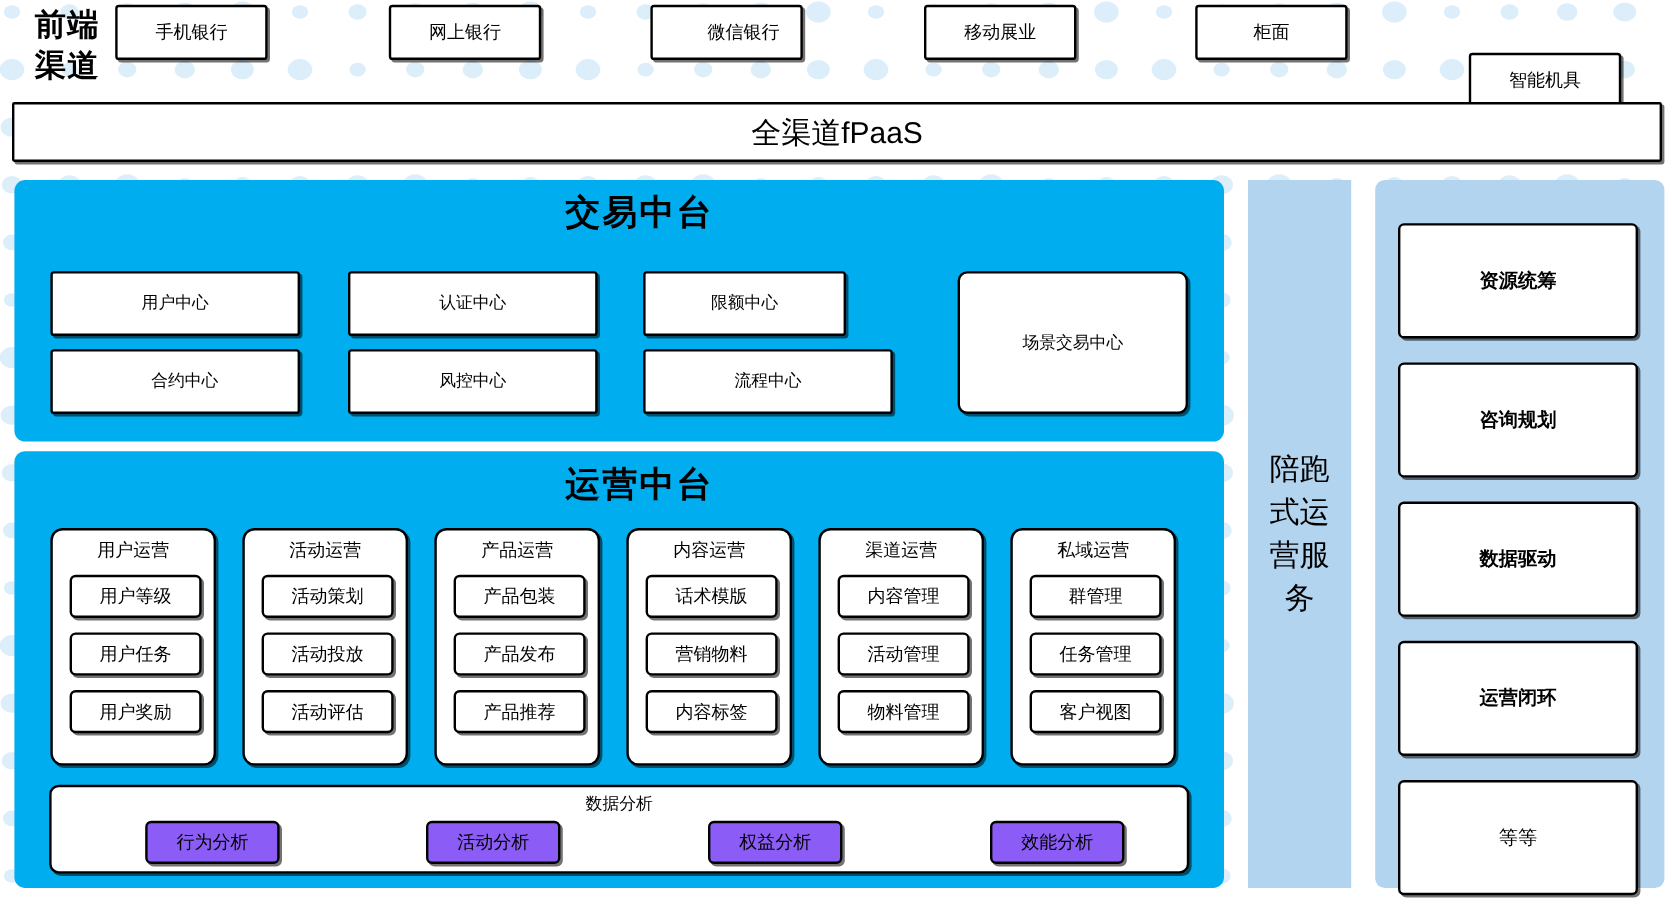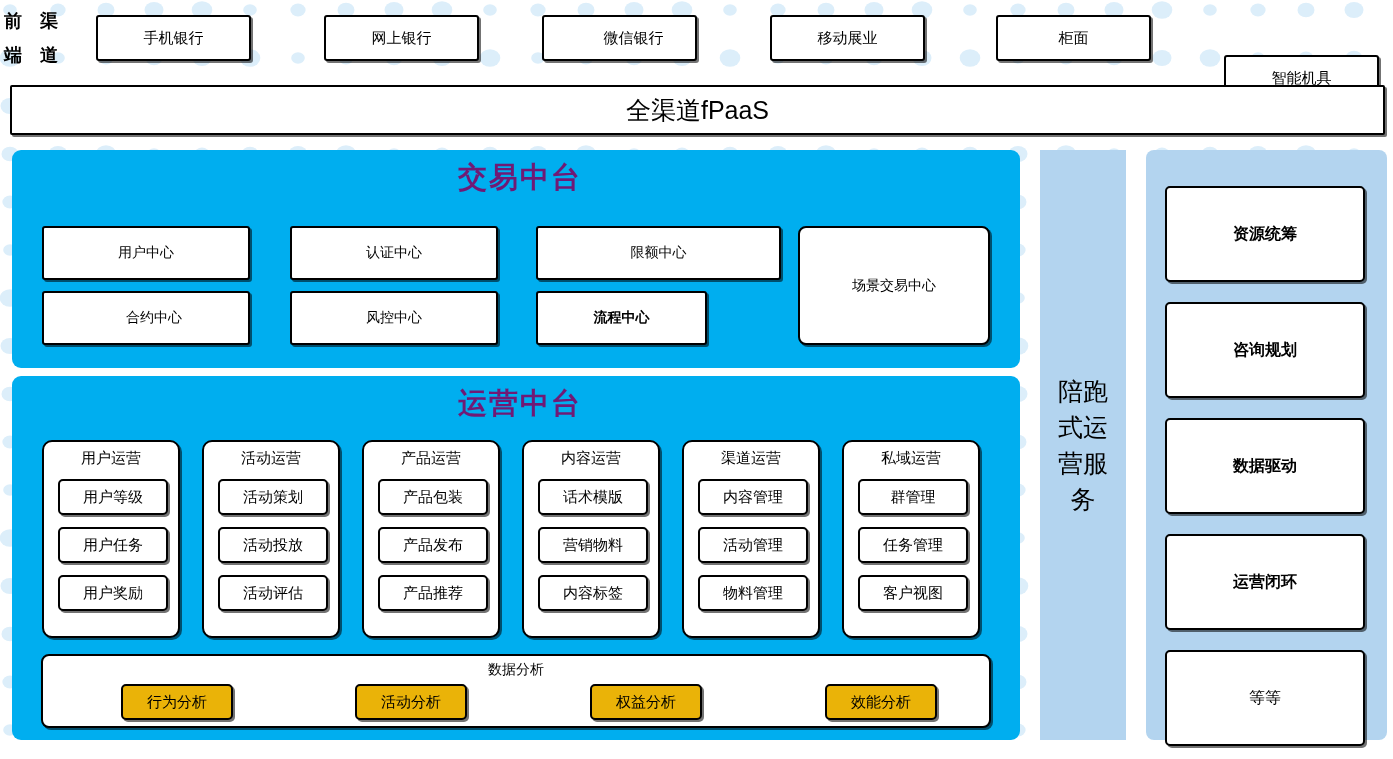--- a/index.html
+++ b/index.html
@@ -26,28 +26,28 @@
     border-radius:3px;
     box-shadow:2px 2px 0 rgba(0,0,0,0.55);
     display:flex;align-items:center;justify-content:center;
     text-align:center;
     box-sizing:border-box;
   }
 
   
   #channel-row{position:absolute;left:0;top:0;width:1393px;height:82px;}
   #channel-label{
-    position:absolute;left:4px;top:2px;width:72px;height:72px;
+    position:absolute;left:20px;top:2px;width:72px;height:72px;
     font-family:"Liberation Serif","DejaVu Serif",serif;
-    font-weight:700;font-size:18px;line-height:34px;
+    font-weight:700;font-size:26px;line-height:34px;
     letter-spacing:1px;
-    display:flex;flex-direction:row;align-items:center;justify-content:center;
+    display:flex;flex-direction:column;align-items:center;justify-content:center;
   }
   .chan-box{
-    position:absolute;top:15px;height:46px;width:155px;
+    position:absolute;top:4px;height:46px;width:127px;
     font-size:15px;
     font-family:Liberation Serif, serif;
   }
 
   
   #fpaas-bar{
     position:absolute;left:10px;top:85px;width:1375px;height:50px;
     background:#fff;border:2px solid #000;border-radius:2px;
     box-shadow:2px 2px 0 rgba(0,0,0,0.55);
     display:flex;align-items:center;justify-content:center;
@@ -55,24 +55,24 @@
   }
 
   
   .cyan-panel{
     position:absolute;
     background:#00AEEF;
     border-radius:9px;
     box-sizing:border-box;
   }
   .panel-title{
-    position:absolute;left:4px;width:100%;top:8px;
+    position:absolute;left:17px;width:100%;top:8px;
     text-align:center;
     font-family:"Liberation Serif","DejaVu Serif",serif;
-    font-weight:700;font-size:29px;color:#701a75;
+    font-weight:700;font-size:29px;color:#000000;
     letter-spacing:2px;
   }
 
   
   #trade-panel{left:12px;top:150px;width:1008px;height:218px;}
   .trade-box{position:absolute;font-size:14px;}
 
   
   #ops-panel{left:12px;top:376px;width:1008px;height:364px;}
   .ops-col{
@@ -102,21 +102,21 @@
     background:#fff;border:2px solid #000;border-radius:8px;
     box-shadow:2px 2px 0 rgba(0,0,0,0.55);
     box-sizing:border-box;
   }
   #analysis-title{
     position:absolute;left:0;top:5px;width:100%;text-align:center;
     font-size:14px;
   }
   .ana-item{
     position:absolute;top:28px;width:112px;height:36px;
-    background:#eab308;border:2px solid #000;border-radius:5px;
+    background:#8b5cf6;border:2px solid #000;border-radius:5px;
     box-shadow:2px 2px 0 rgba(0,0,0,0.55);
     display:flex;align-items:center;justify-content:center;
     font-size:15px;box-sizing:border-box;
   }
 
   
   #service-col{
     position:absolute;left:1040px;top:150px;width:86px;height:590px;
     background:#B3D4EF;
     display:flex;align-items:center;justify-content:center;
@@ -624,25 +624,25 @@
     <div class="wbox chan-box" style="left:1224px;margin-top:40px;">智能机具</div>
   </div>
 
   <div id="fpaas-bar">全渠道fPaaS</div>
 
   <div class="cyan-panel" id="trade-panel">
     <div class="panel-title">交易中台</div>
 
     <div class="wbox trade-box" style="left:30px;top:76px;width:208px;height:54px;">用户中心</div>
     <div class="wbox trade-box" style="left:278px;top:76px;width:208px;height:54px;">认证中心</div>
-    <div class="wbox trade-box" style="left:524px;top:76px;width:245px;height:54px;">限额中心</div>
+    <div class="wbox trade-box" style="left:524px;top:76px;width:169px;height:54px;">限额中心</div>
 
     <div class="wbox trade-box" style="left:30px;top:141px;width:208px;height:54px;padding-left:16px;">合约中心</div>
     <div class="wbox trade-box" style="left:278px;top:141px;width:208px;height:54px;">风控中心</div>
-    <div class="wbox trade-box" style="left:524px;top:141px;width:171px;height:54px;font-weight:bold;">流程中心</div>
+    <div class="wbox trade-box" style="left:524px;top:141px;width:208px;height:54px;">流程中心</div>
 
     <div class="wbox trade-box" style="left:786px;top:76px;width:192px;height:119px;border-radius:8px;">场景交易中心</div>
   </div>
 
   <div class="cyan-panel" id="ops-panel">
     <div class="panel-title">运营中台</div>
 
     <div class="ops-col" style="left:30px;">
       <div class="ops-col-title">用户运营</div>
       <div class="ops-item i0">用户等级</div>

